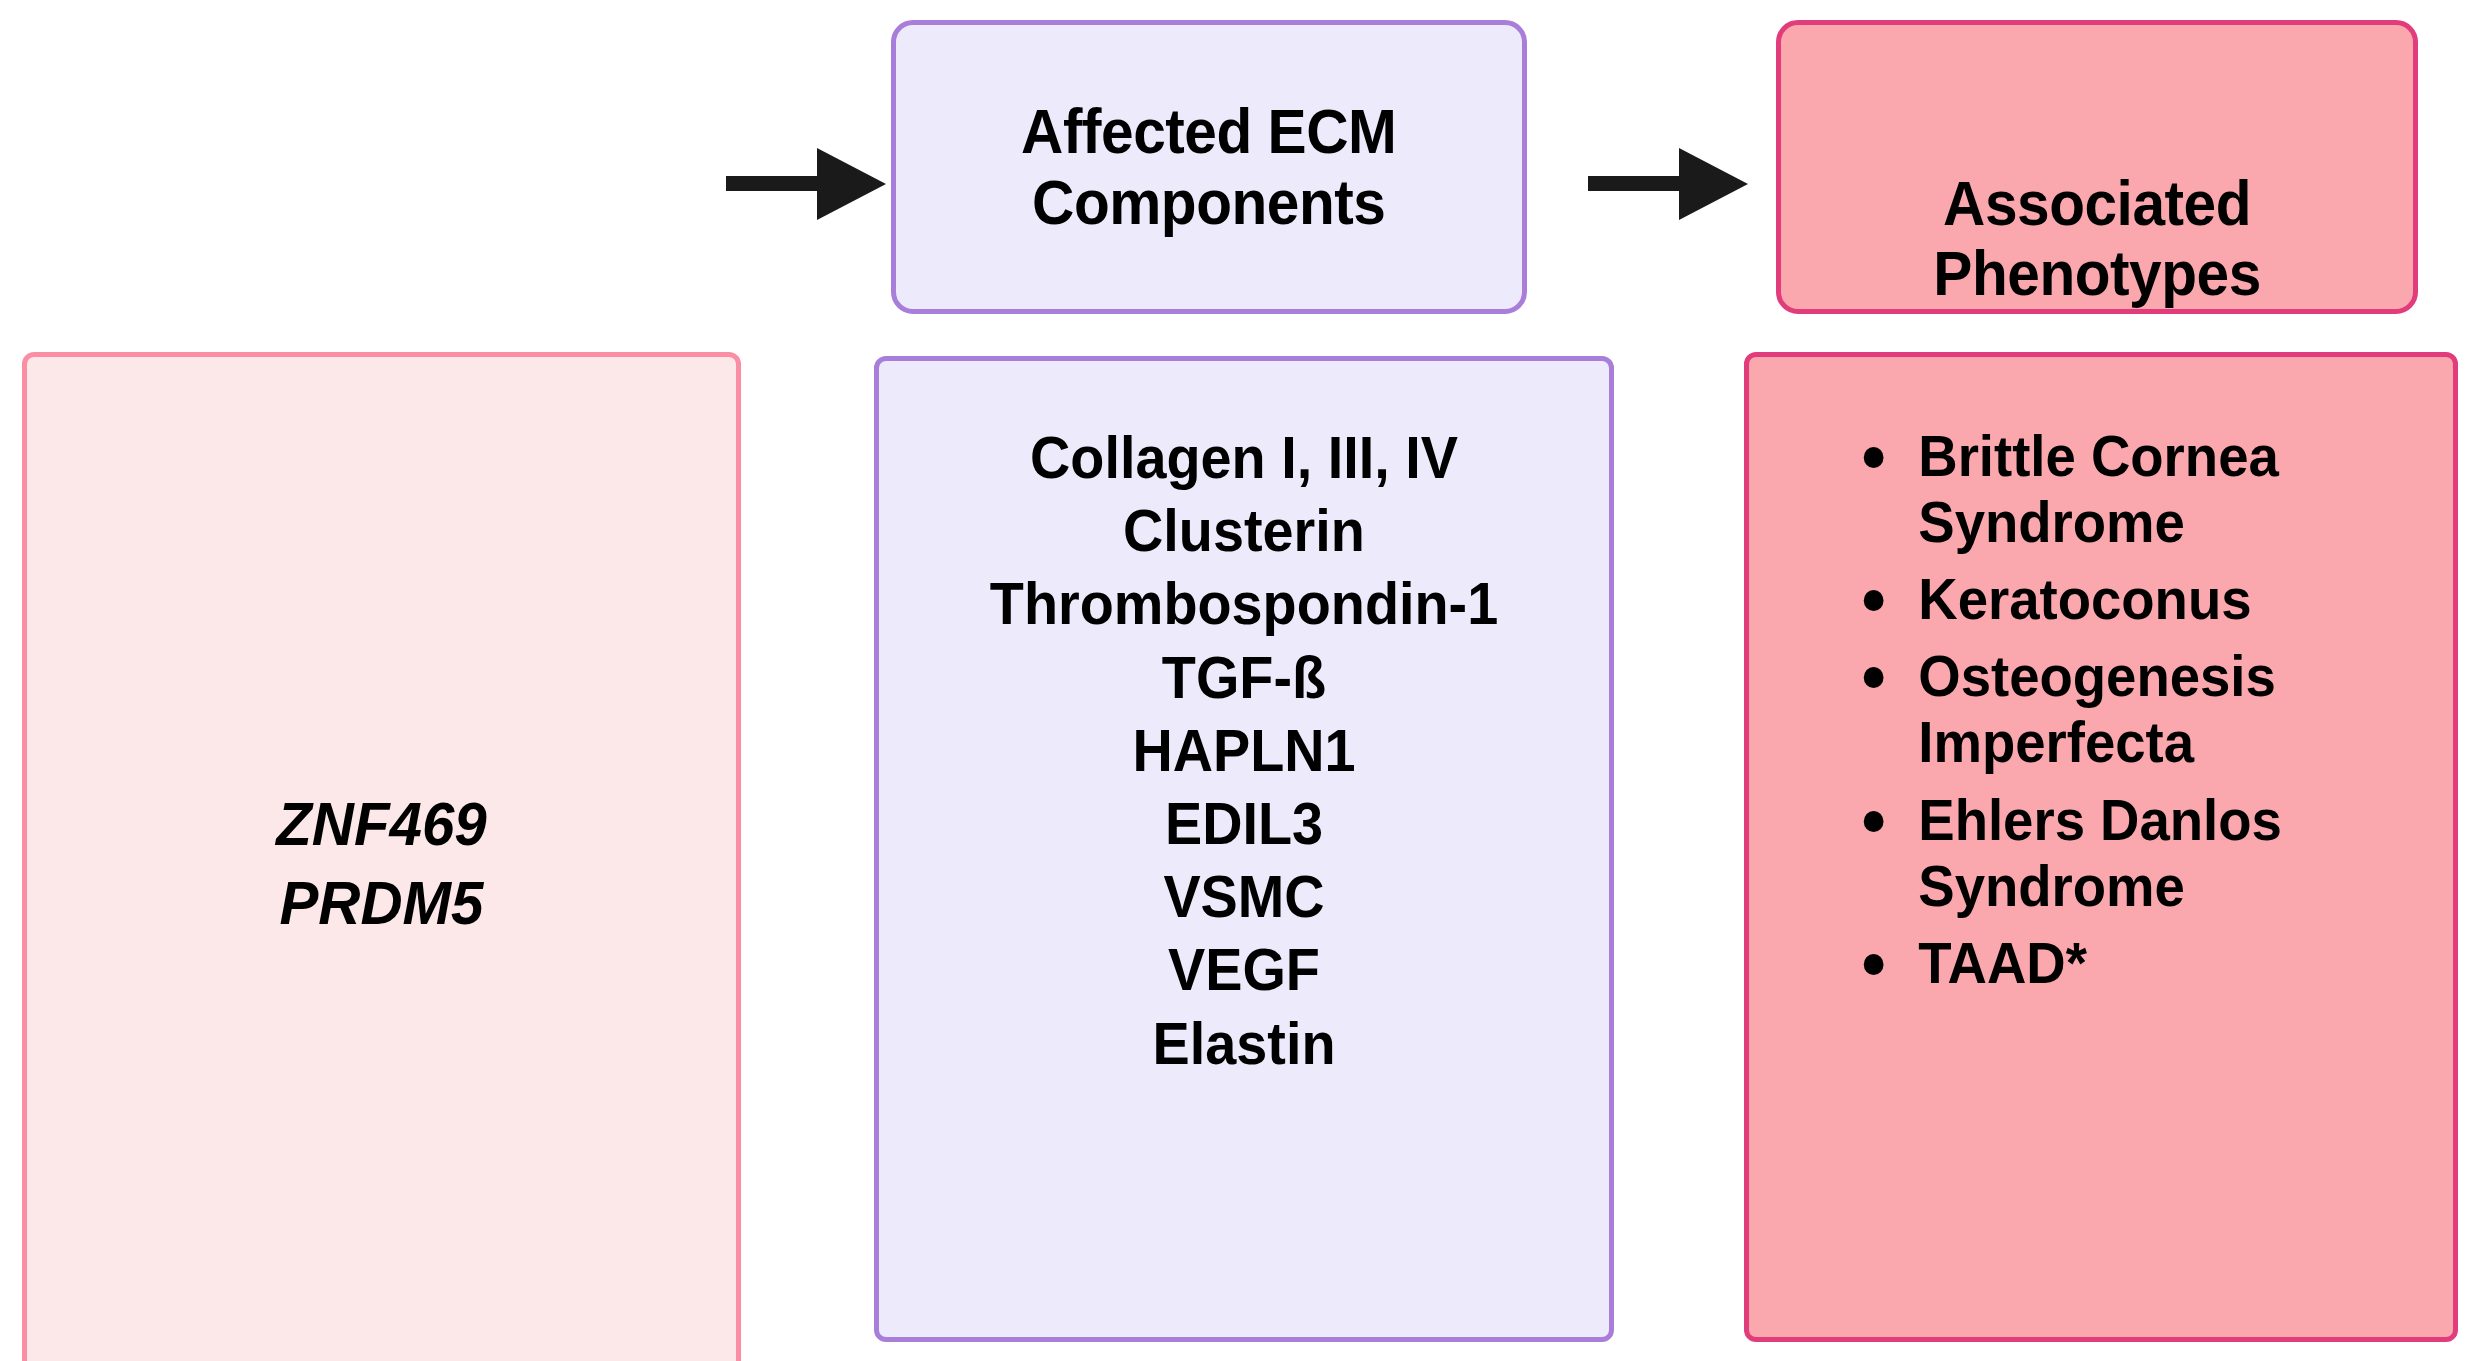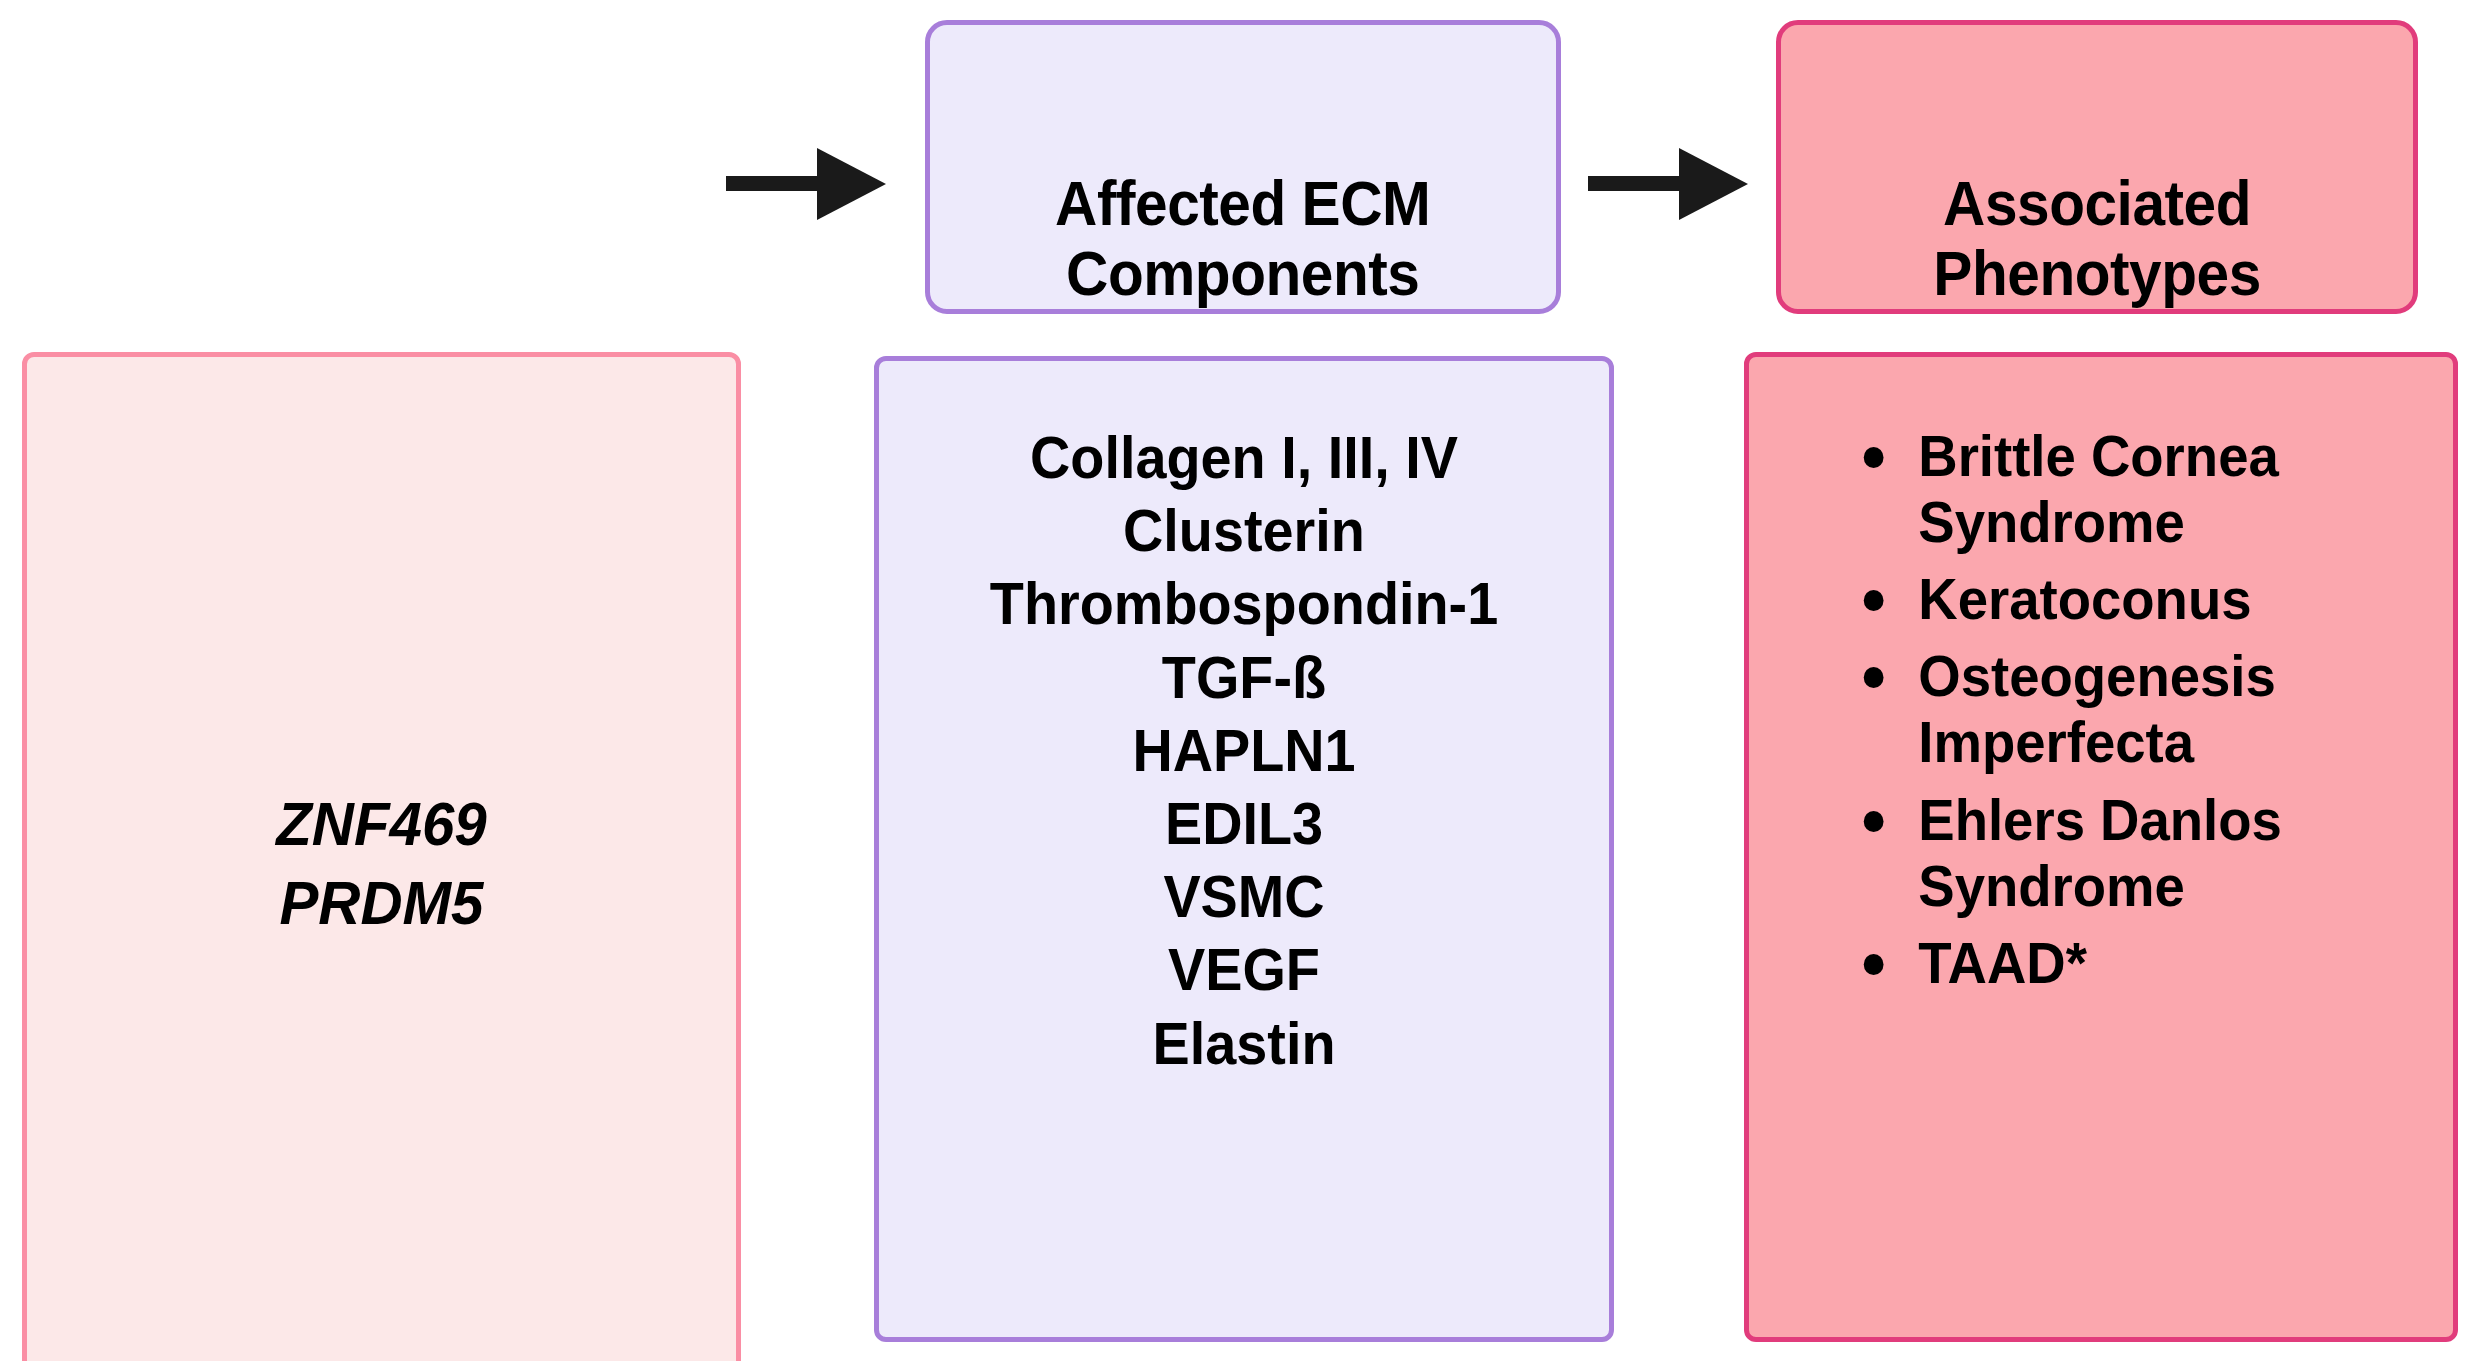--- a/index.html
+++ b/index.html
@@ -68,24 +68,23 @@
     font-weight: bold;
     font-style: italic;
     font-size: 62px;
     line-height: 1.27;
     color: #000;
     transform: scaleX(0.94);
   }
 
   
   #hdr-ecm {
-    left: 925px; top: 20px;  width: 636px;  height: 294px;
+    left: 891px; top: 20px;  width: 636px;  height: 294px;
     background: #EDEAFB;
     border-color: #A87EDA;
-    align-items: flex-end;
   }
   #body-ecm {
     left: 874px; top: 356px; width: 740px;  height: 986px;
     background: #EDEAFB;
     border-color: #A87EDA;
     align-items: flex-start;
   }
   .ecm-list {
     width: 100%;
     margin-top: 60px;

